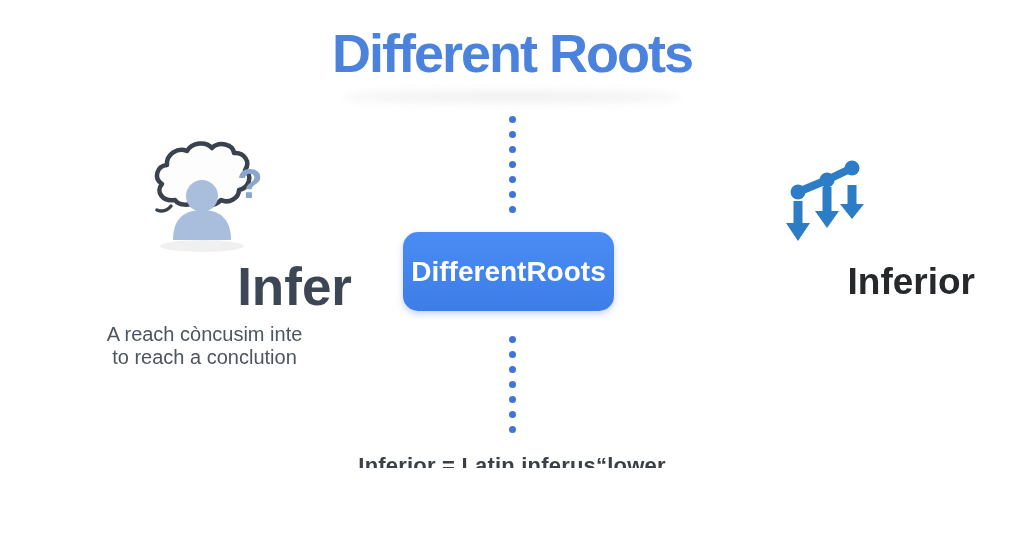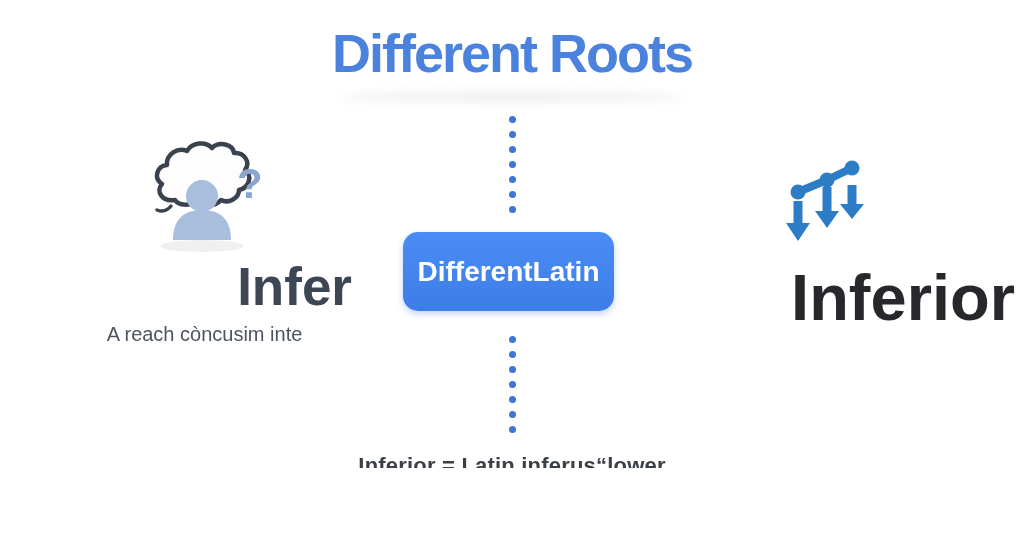--- a/index.html
+++ b/index.html
@@ -34,21 +34,21 @@
     color:#ffffff;font-size:28px;font-weight:bold;line-height:1.12;text-align:center;
   }
   .panel-icon{position:absolute;}
   .panel-icon.left{left:145px;top:140px;}
   .panel-icon.right{left:775px;top:145px;}
   .panel-heading{
     position:absolute;width:295px;text-align:right;font-weight:bold;margin:0;
     line-height:1.1;
   }
   .panel-heading.left{left:57px;top:258px;font-size:53px;color:var(--heading-left);}
-  .panel-heading.right{left:720px;top:262px;font-size:65px;color:var(--heading-right);}
+  .panel-heading.right{left:680px;top:262px;font-size:37px;color:var(--heading-right);}
   .panel-desc{
     position:absolute;width:295px;text-align:center;font-size:20px;
     line-height:23px;color:var(--subtext-grey);
   }
   .panel-desc.left{left:57px;top:323px;}
   .panel-desc.right{left:680px;top:323px;}
   .footer{
     position:absolute;top:449px;left:0;width:100%;text-align:center;
     font-size:22px;font-weight:bold;line-height:33px;color:var(--footer-grey);
     letter-spacing:.2px;
@@ -67,21 +67,21 @@
       <i></i>
       <i></i>
       <i></i>
       <i></i>
       <i></i>
       <i></i>
   </div>
 
   <div class="center-box">
     <span>Different</span>
-    <span>Latin</span>
+    <span>Roots</span>
   </div>
 
   <div class="connector bottom">
     <i></i>
       <i></i>
       <i></i>
       <i></i>
       <i></i>
       <i></i>
       <i></i>
@@ -95,20 +95,21 @@
              C45,66 34,66 30,60 Z" fill="#fdfdfd" stroke="#3a424e" stroke-width="4.5" stroke-linejoin="round"></path>
     <path d="M26,66 C22,71 17,72 12,70" fill="none" stroke="#3a424e" stroke-width="3.5" stroke-linecap="round"></path>
     <circle cx="57" cy="56" r="16" fill="#a9bedd"></circle>
     <path d="M28,100 C28,78 40,70 57,70 C74,70 86,78 86,100 Z" fill="#a9bedd"></path>
     <text x="92" y="58" font-size="42" font-weight="bold" fill="#8aa6cf" font-family="Liberation Sans, sans-serif">?</text>
   </svg>
 
   <h2 class="panel-heading left">Infer</h2>
   <div class="panel-desc left">
     <div>A reach còncusim inte</div>
+    <div>to reach a conclution</div>
   </div>
 
   <svg class="panel-icon right" width="135" height="110" viewBox="0 0 135 110" aria-hidden="true">
     <polyline points="23,47 52,35 77,23" fill="none" stroke="#2d7cc6" stroke-width="8" stroke-linecap="round" stroke-linejoin="round"></polyline>
     <circle cx="23" cy="47" r="7.5" fill="#2d7cc6"></circle>
     <circle cx="52" cy="35" r="7.5" fill="#2d7cc6"></circle>
     <circle cx="77" cy="23" r="7.5" fill="#2d7cc6"></circle>
     <polygon points="18.5,56 27.5,56 27.5,78 35,78 23,96 11,78 18.5,78" fill="#2d7cc6"></polygon>
     <polygon points="47.5,42 56.5,42 56.5,66 64,66 52,83 40,66 47.5,66" fill="#2d7cc6"></polygon>
     <polygon points="72.5,40 81.5,40 81.5,59 89,59 77,74 65,59 72.5,59" fill="#2d7cc6"></polygon>

